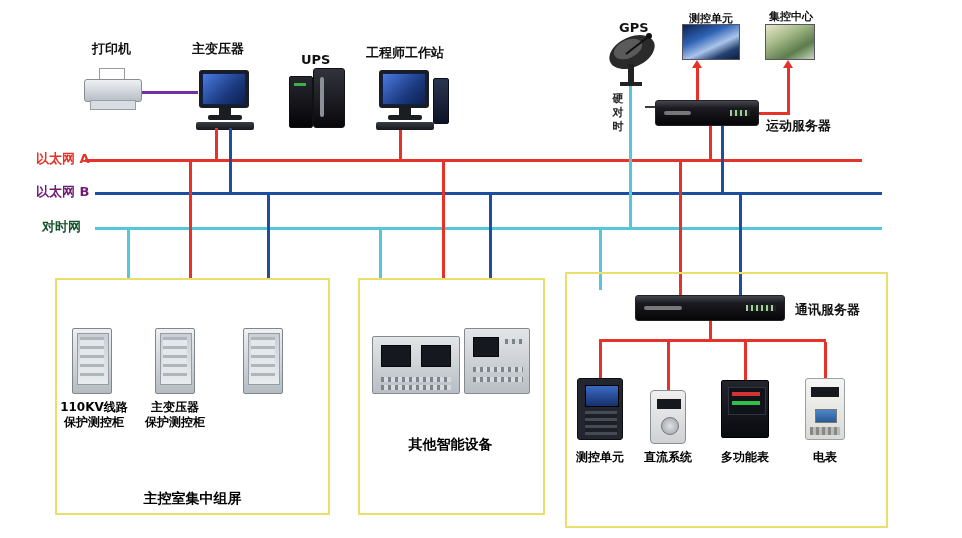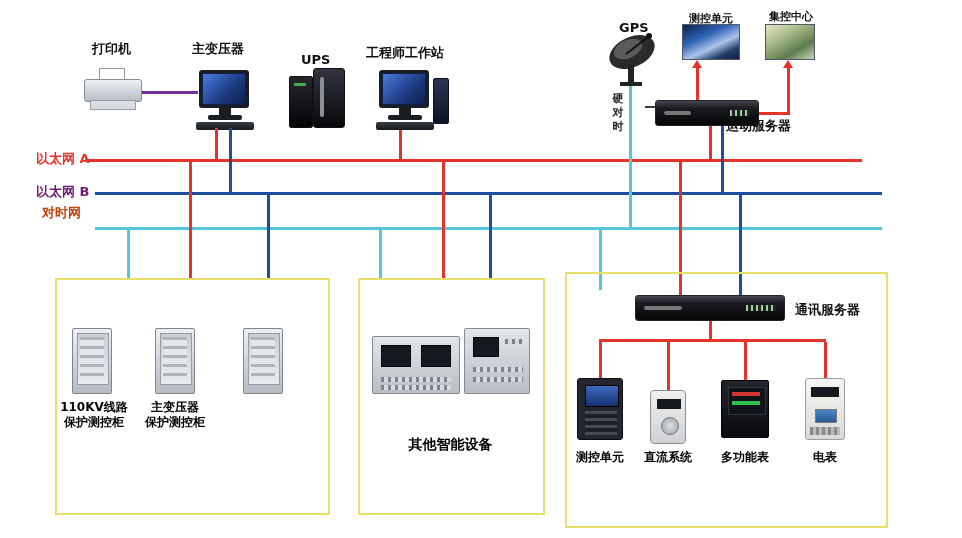--- a/index.html
+++ b/index.html
@@ -88,21 +88,21 @@
   .dev-em::after{content:"";position:absolute;left:4px;bottom:4px;width:30px;height:8px;background:repeating-linear-gradient(90deg,#888 0 3px,#bbb 3px 6px);}
   .dev-em .seal{position:absolute;left:9px;top:30px;width:22px;height:14px;background:linear-gradient(#4a86c8,#2a5a94);border:1px solid #777;}
 </style>
 </head>
 <body>
 
 <div id="stage">
 
   <div class="lbl" style="left:36px;top:150px;color:#e63329;">以太网 A</div>
   <div class="lbl" style="left:36px;top:183px;color:#701a75;">以太网 B</div>
-  <div class="lbl" style="left:42px;top:204px;color:#c2410c;">对时网</div>
+  <div class="lbl" style="left:42px;top:218px;color:#14532d;">对时网</div>
 
   <div class="hline red" style="left:85px;top:159px;width:777px;"></div>
   <div class="hline blue" style="left:95px;top:192px;width:787px;"></div>
   <div class="hline cyan" style="left:95px;top:227px;width:787px;"></div>
 
   <div class="lbl" style="left:92px;top:40px;">打印机</div>
   <div class="printer" style="left:84px;top:68px;">
     <div class="paper"></div>
     <div class="body"></div>
     <div class="tray"></div>
@@ -153,21 +153,21 @@
   <div class="vline red" style="left:696px;top:66px;height:34px;"></div>
 
   <div class="lbl small" style="left:769px;top:9px;">集控中心</div>
   <div class="photo p2" style="left:765px;top:24px;"></div>
   <div class="arrow-up" style="left:783px;top:60px;"></div>
   <div class="vline red" style="left:787px;top:66px;height:48px;"></div>
   <div class="hline red" style="left:757px;top:112px;width:33px;"></div>
 
   <div class="hline dark" style="left:645px;top:106px;width:12px;height:2px;"></div>
   <div class="rack" style="left:655px;top:100px;width:104px;height:26px;"></div>
-  <div class="lbl" style="left:726px;top:117px;">运动服务器</div>
+  <div class="lbl" style="left:766px;top:117px;">运动服务器</div>
   <div class="vline red" style="left:709px;top:126px;height:33px;"></div>
   <div class="vline blue" style="left:721px;top:126px;height:66px;"></div>
 
   <div class="vline cyan" style="left:127px;top:230px;height:48px;"></div>
   <div class="vline red" style="left:189px;top:162px;height:116px;"></div>
   <div class="vline blue" style="left:267px;top:195px;height:83px;"></div>
 
   <div class="vline cyan" style="left:379px;top:230px;height:48px;"></div>
   <div class="vline red" style="left:442px;top:162px;height:116px;"></div>
   <div class="vline blue" style="left:489px;top:195px;height:83px;"></div>
@@ -186,20 +186,21 @@
 
   <div class="lbl2" style="left:52px;top:400px;width:84px;">
     <span>110KV线路</span>
     <span>保护测控柜</span>
   </div>
   <div class="lbl2" style="left:133px;top:400px;width:84px;">
     <span>主变压器</span>
     <span>保护测控柜</span>
   </div>
 
+  <div class="cap" style="left:110px;top:490px;width:165px;">主控室集中组屏</div>
 
   <div class="pdev" style="left:372px;top:336px;width:88px;height:58px;">
     <div class="scr2" style="left:8px;top:8px;width:30px;height:22px;"></div>
     <div class="scr2" style="left:48px;top:8px;width:30px;height:22px;"></div>
     <div class="btns" style="left:8px;top:40px;width:70px;"></div>
     <div class="btns" style="left:8px;top:48px;width:70px;"></div>
   </div>
   <div class="pdev" style="left:464px;top:328px;width:66px;height:66px;">
     <div class="scr2" style="left:8px;top:8px;width:26px;height:20px;"></div>
     <div class="btns" style="left:40px;top:10px;width:18px;"></div>

